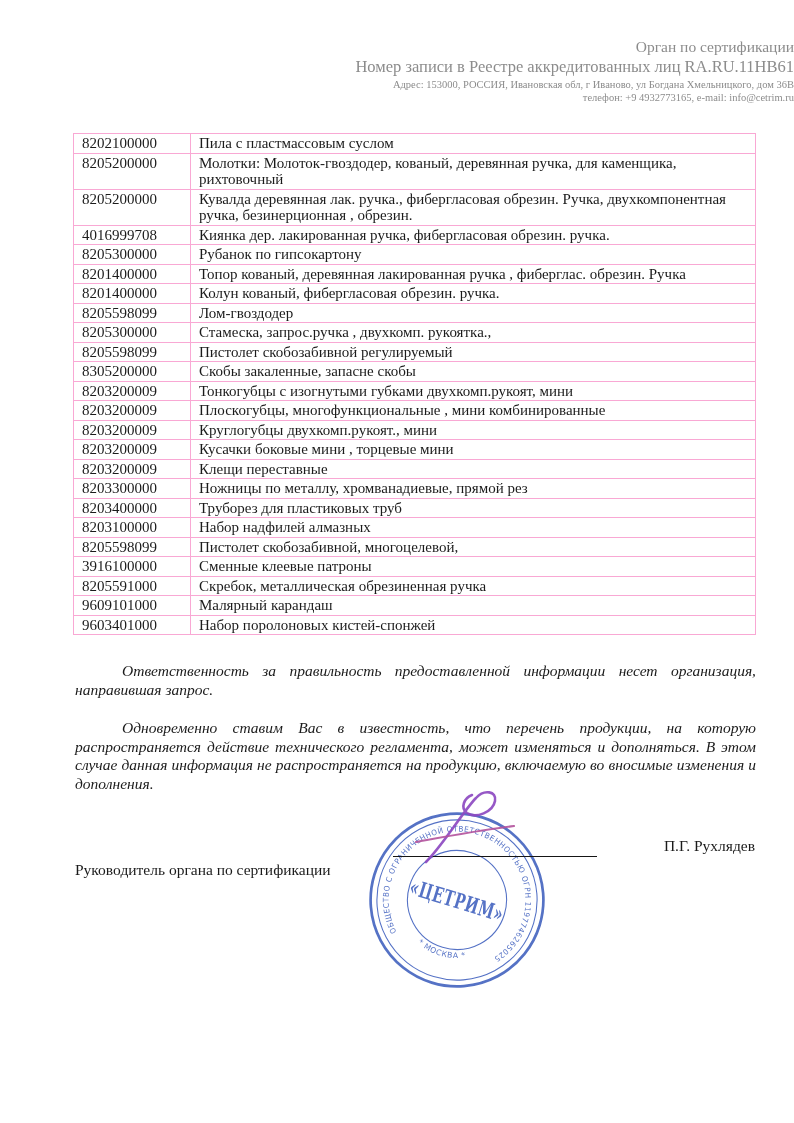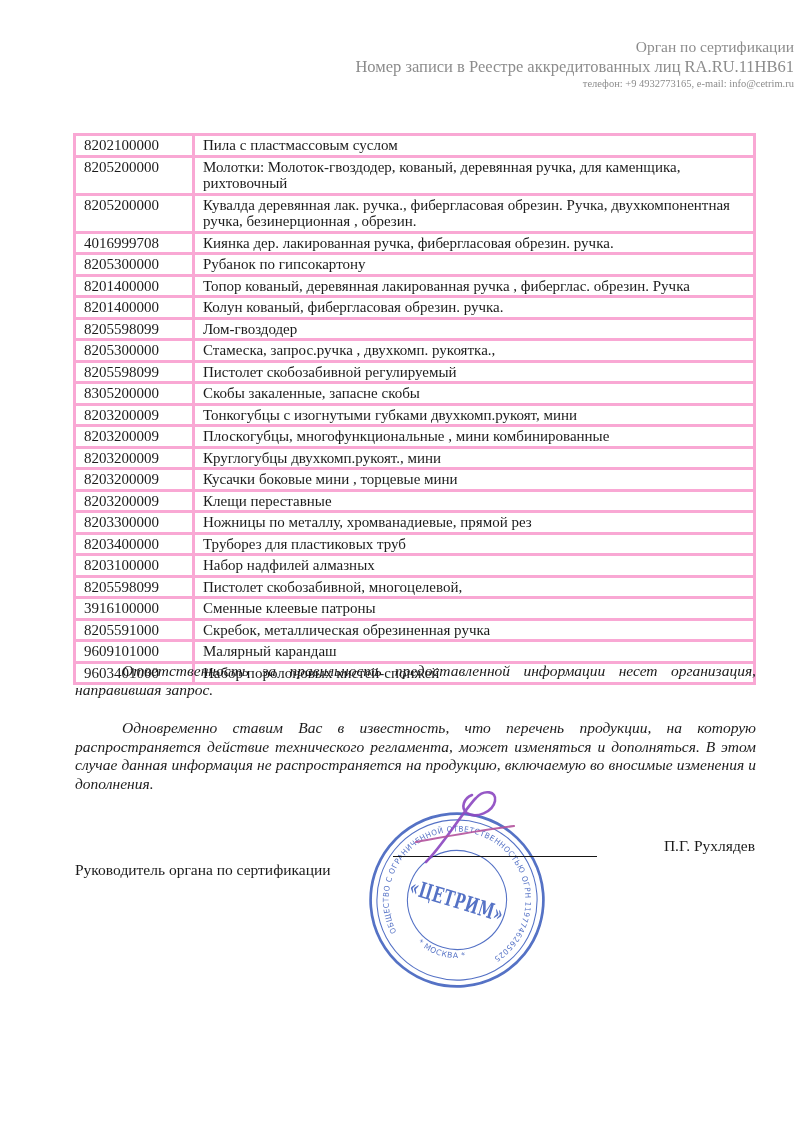--- a/index.html
+++ b/index.html
@@ -28,21 +28,21 @@
   .h-line2{font-size:17px;line-height:21px;}
   .h-line3{font-size:16.5px;line-height:21px;}
   .h-line4{font-size:10.5px;line-height:13px;margin-top:1px;}
   .h-line5{font-size:10.5px;line-height:13px;}
   
   table.products{
     position:absolute;top:133px;left:73px;width:683px;
     border-collapse:collapse;table-layout:fixed;
   }
   table.products td{
-    border:3px solid #f9a8d4;
+    border:1px solid #f9a8d4;
     font-size:15px;line-height:16.5px;
     padding:1px 6px 1px 8px;
     vertical-align:top;
   }
   td.code{width:102px;white-space:nowrap;}
   td.desc{padding-left:7px;padding-right:14px;}
   
   .para{
     position:absolute;left:75px;width:681px;margin:0;
     text-align:justify;font-size:15.5px;line-height:18.5px;
@@ -78,20 +78,21 @@
   .autograph .stroke-flourish{fill:none;stroke:var(--flourish-color);stroke-width:2.2;stroke-linecap:round;opacity:.9;}
 </style>
 </head>
 <body>
 
 <div class="page">
 
   <div class="doc-header">
     <div class="h-line1">Орган по сертификации</div>
     <div class="h-line3">Номер записи в Реестре аккредитованных лиц RA.RU.11НВ61</div>
+    <div class="h-line4">Адрес: 153000, РОССИЯ, Ивановская обл, г Иваново, ул Богдана Хмельницкого, дом 36В</div>
     <div class="h-line5">телефон: +9 4932773165, e-mail: info@cetrim.ru</div>
   </div>
 
   <table class="products">
     <tbody id="table-body">
         <tr>
           <td class="code">8202100000</td>
           <td class="desc">Пила с пластмассовым суслом</td>
         </tr>
         <tr>

